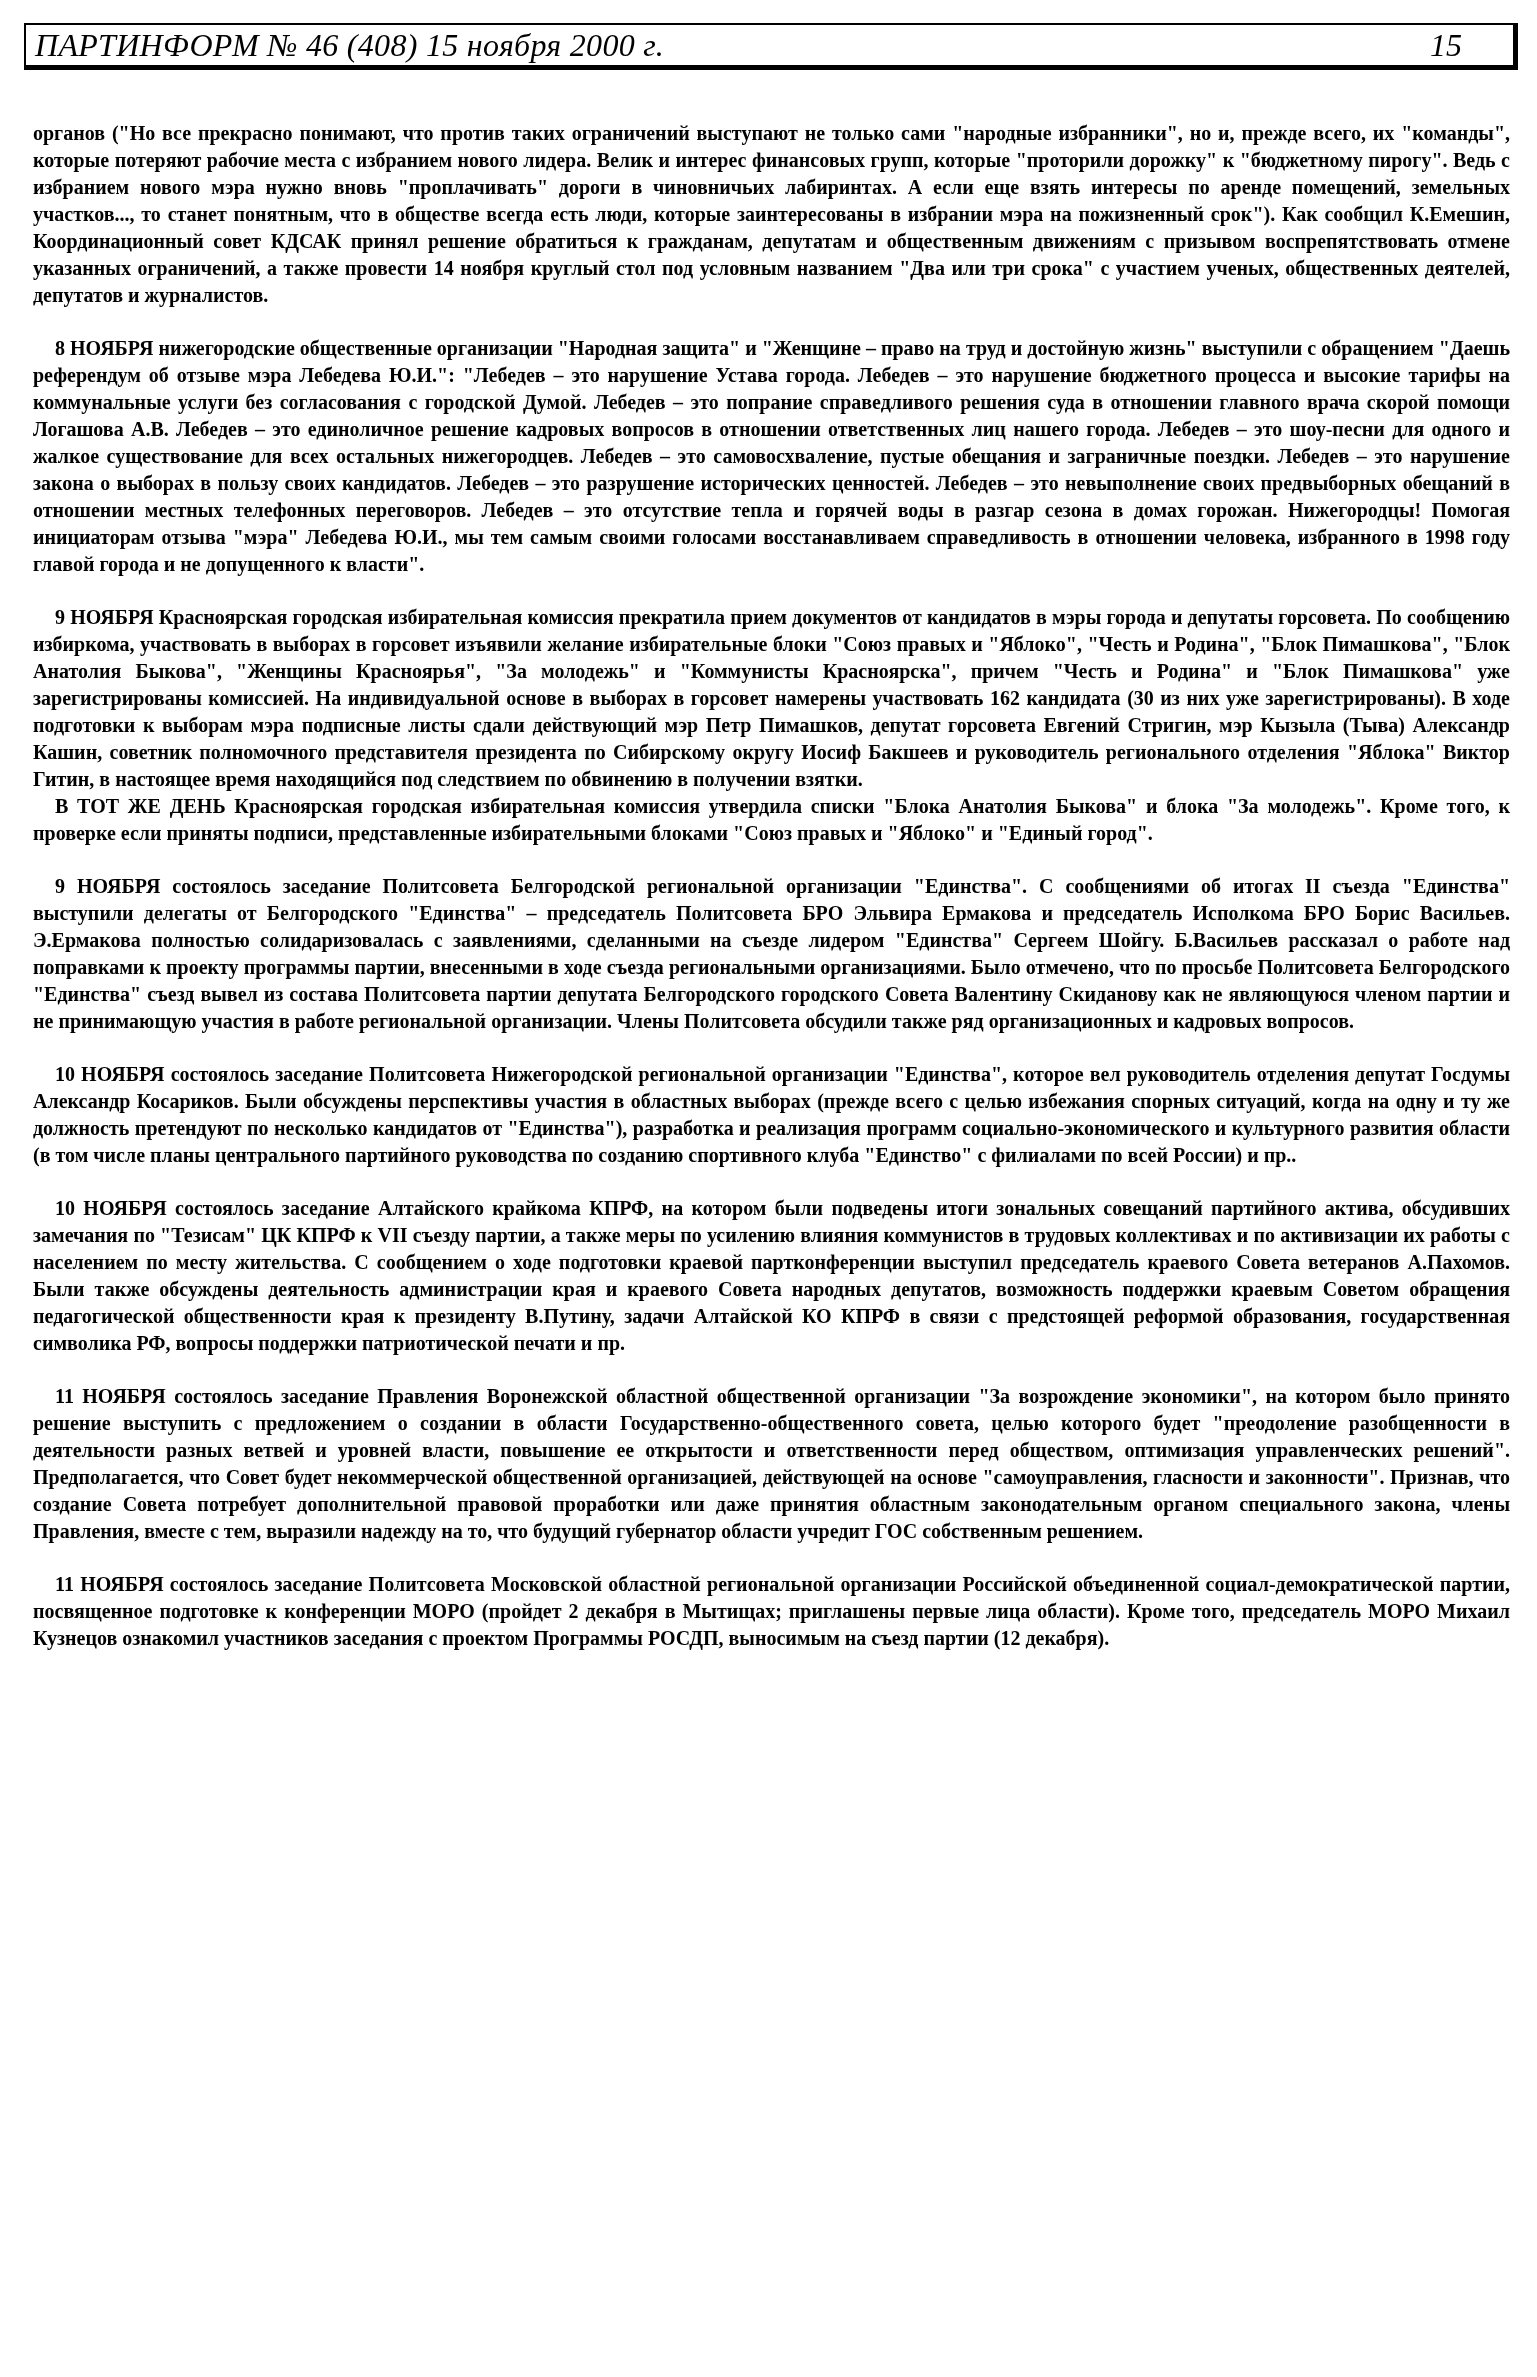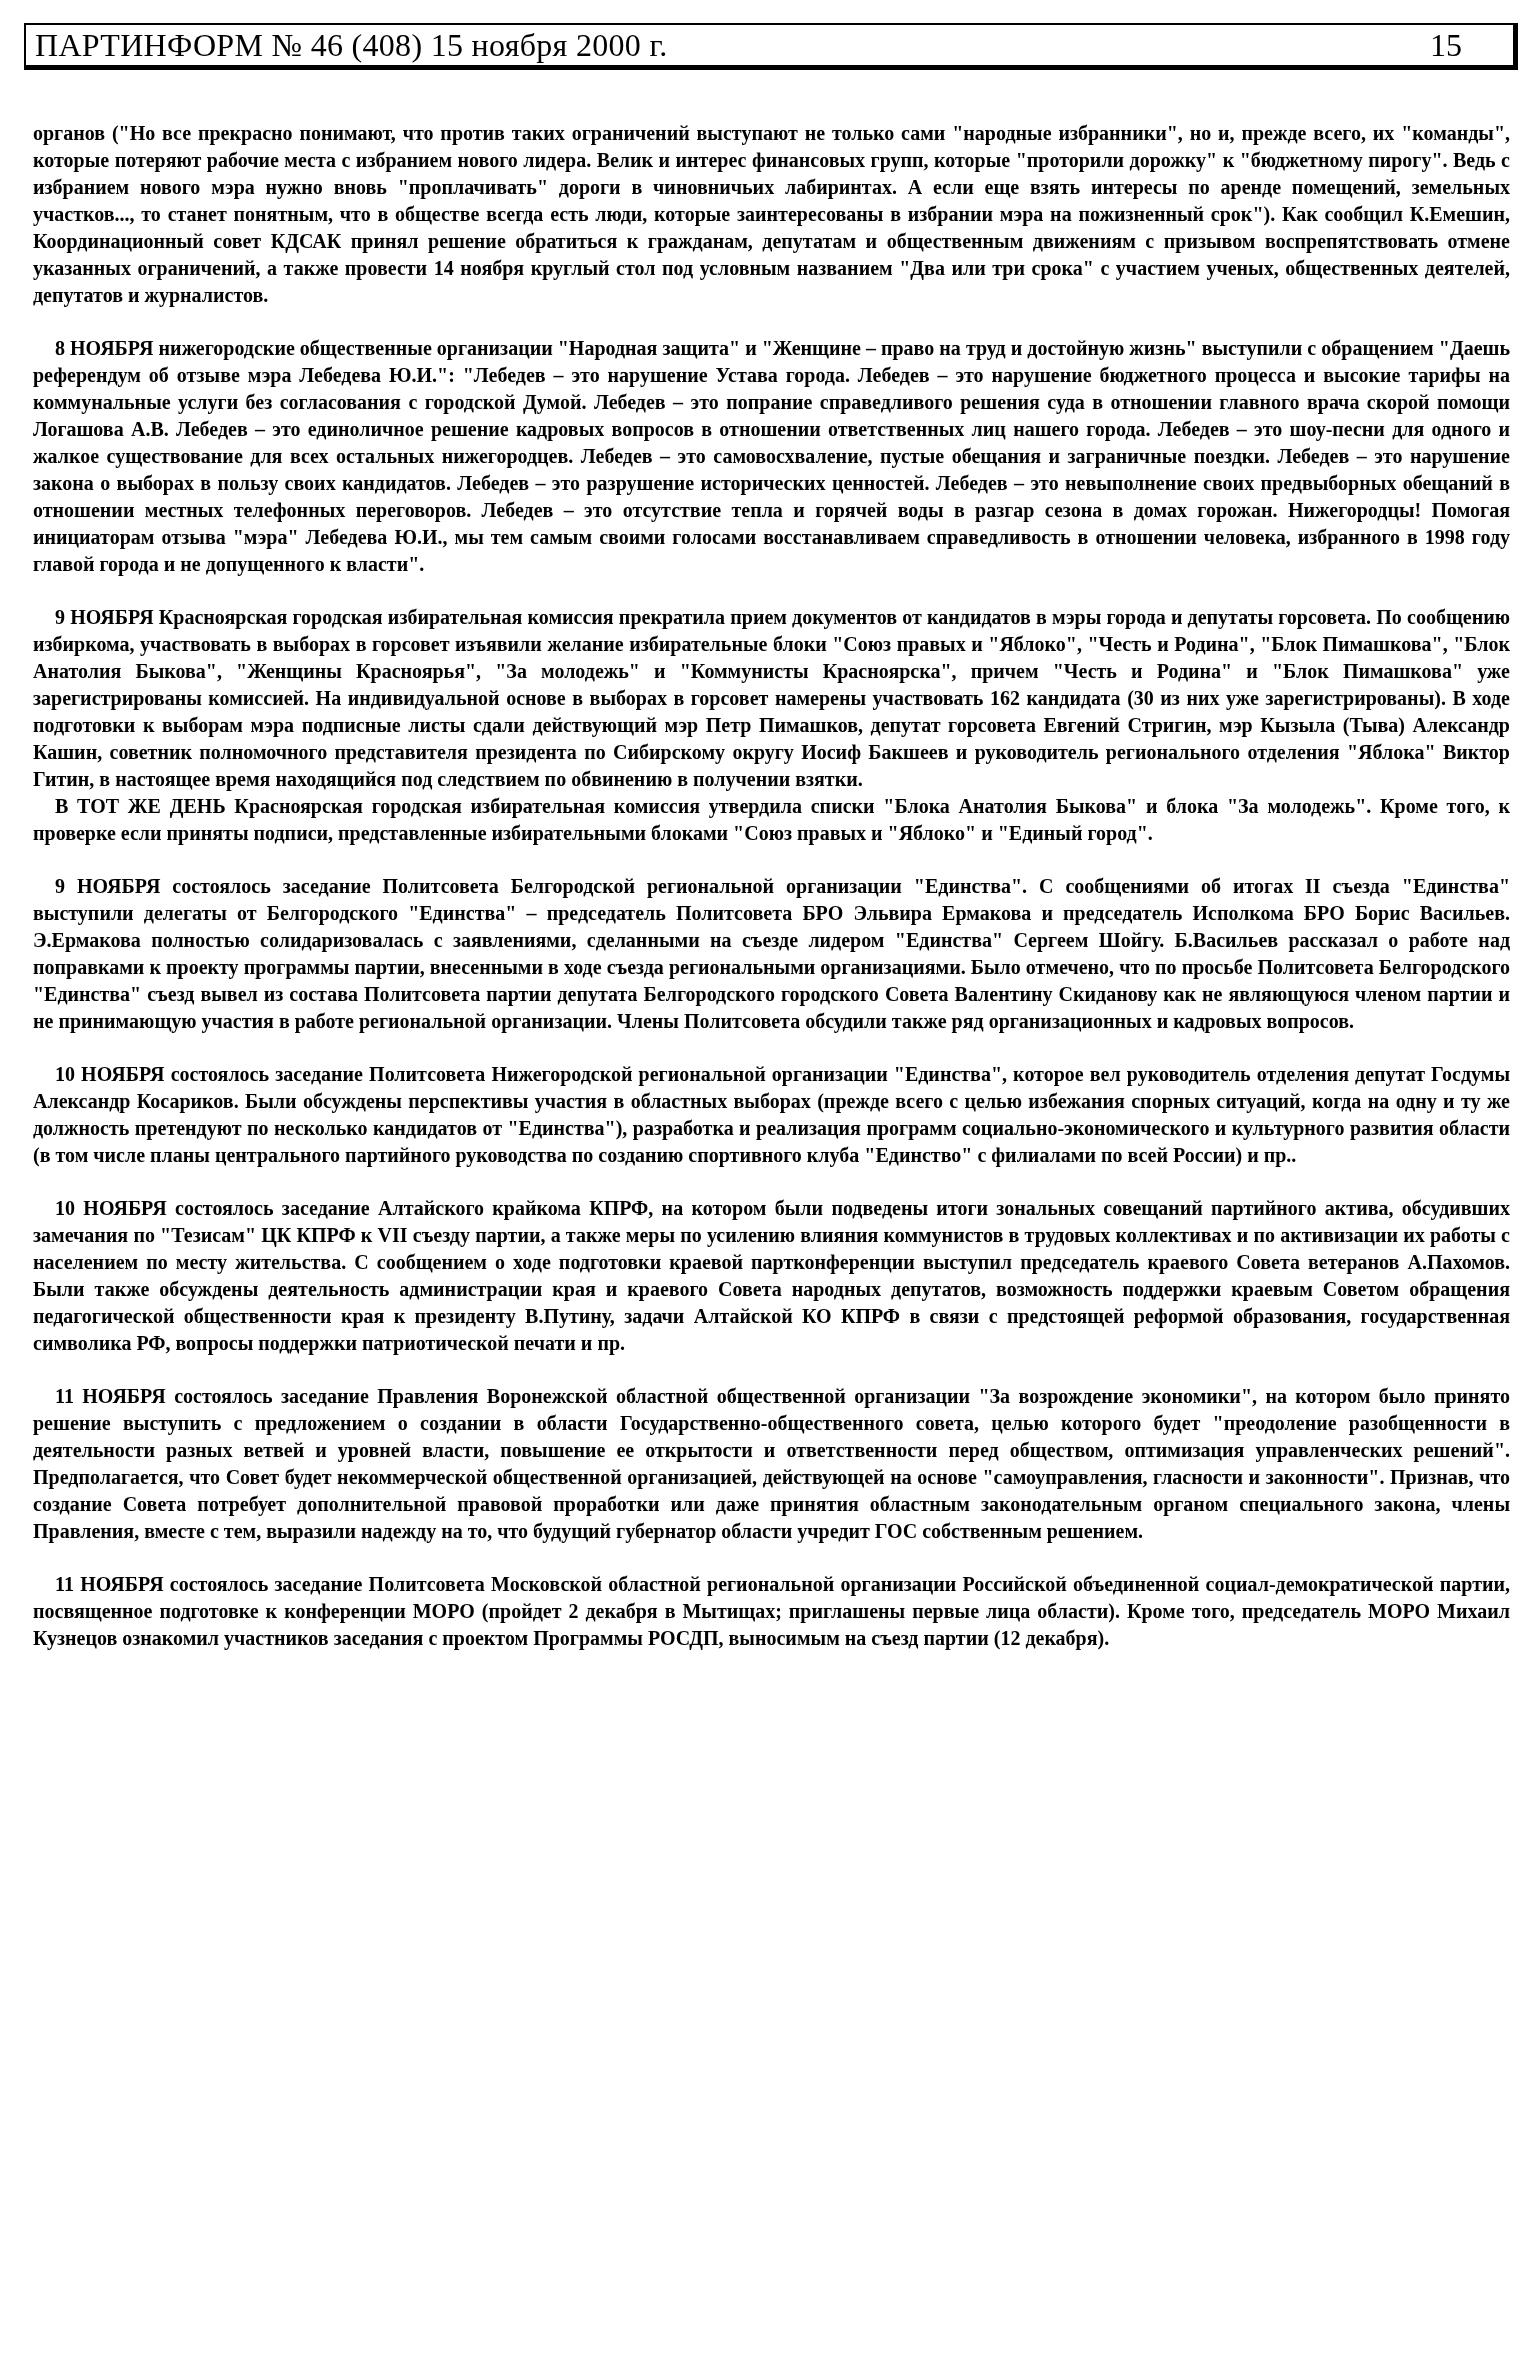--- a/index.html
+++ b/index.html
@@ -5,27 +5,27 @@
   html, body { margin: 0; padding: 0; background: #ffffff; }
   body { width: 1537px; height: 2377px; position: relative; overflow: hidden; color: #000; }
   .header {
     position: absolute; left: 24px; top: 23px; width: 1487px; height: 40px;
     border-top: 2.6px solid #000; border-left: 2.6px solid #000;
     border-right: 5.8px solid #000; border-bottom: 5.8px solid #000;
     box-sizing: content-box;
   }
   .header-title {
     position: absolute; left: 9px; top: 1.3px;
-    font-family: "Liberation Serif", serif; 
+    font-family: "Liberation Serif", serif; font-style: italic;
     font-size: 32px; line-height: 38px; letter-spacing: 0.3px;
   }
   .header-page {
     position: absolute; right: 51px; top: 1.3px;
     font-family: "Liberation Serif", serif;
-    font-size: 32px; line-height: 38px;
+    font-size: 32px; line-height: 38px; font-style: italic;
   }
   .body-text {
     position: absolute; left: 33px; top: 120px; width: 1477px;
     font-family: "Liberation Serif", serif; font-weight: bold;
     font-size: 20px; line-height: 27px; text-align: justify;
   }
   .para { margin: 0; text-indent: 22px; }
   .para.noindent { text-indent: 0; }
   .para.gap { margin-top: 26px; }
   .lead { font-weight: bold; }

